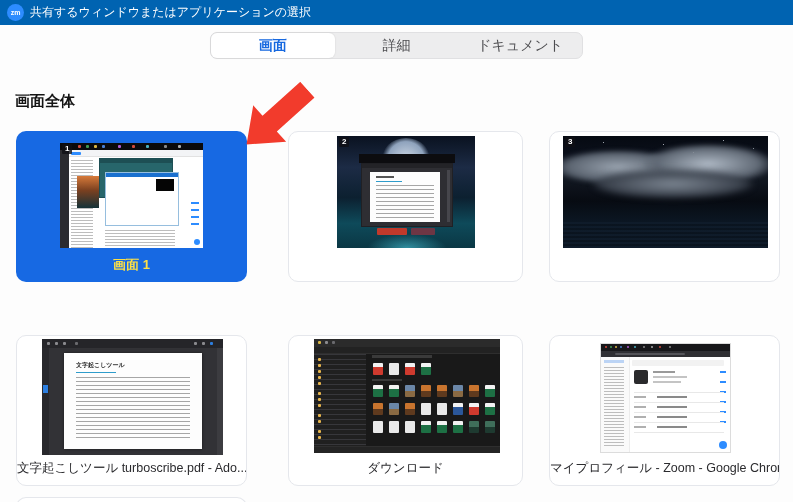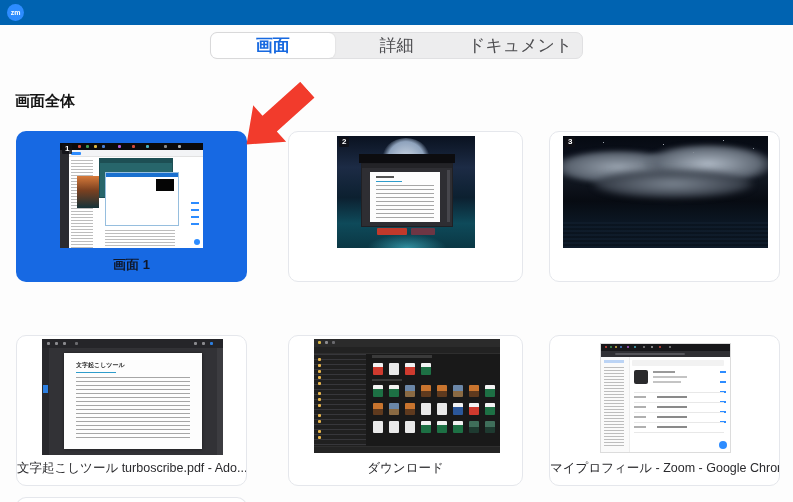--- a/index.html
+++ b/index.html
@@ -8,33 +8,33 @@
 
   
   .titlebar{position:absolute;left:0;top:0;width:793px;height:25px;background:#0063b1;}
   .zm-icon{position:absolute;left:7px;top:4px;width:17px;height:17px;border-radius:50%;
     background:#2d8cff;color:#fff;font-size:7px;font-weight:bold;text-align:center;line-height:17px;}
   .win-title{position:absolute;left:30px;top:0;height:25px;line-height:25px;color:#ffffff;font-size:12px;}
 
   
   .segwrap{position:absolute;left:210px;top:32px;width:373px;height:27px;background:#ededee;
     border:1px solid #e0e0e2;border-radius:7px;display:flex;box-sizing:border-box;}
-  .seg{flex:1;text-align:center;line-height:25px;font-size:17px;color:#4d4d50;cursor:default;}
+  .seg{flex:1;text-align:center;line-height:25px;font-size:14px;color:#4d4d50;cursor:default;}
   .seg.sel{background:#ffffff;border-radius:6px;color:#1769e0;font-weight:bold;box-shadow:0 0 2px rgba(0,0,0,.12);}
 
   
   .sechead{position:absolute;left:15px;font-size:15px;font-weight:bold;color:#141414;}
 
   
   .card{position:absolute;height:151px;border-radius:10px;box-sizing:border-box;}
   .card.white{background:#fff;border:1px solid #e5e7ec;}
   .card.sel{background:#1769e3;border:none;}
   .card .clabel{position:absolute;left:0;bottom:8px;width:100%;text-align:center;
     font-size:13px;font-weight:bold;white-space:nowrap;overflow:hidden;}
-  .clabel.blue{color:#1a6fe8;} .clabel.wht{color:#0f172a;} .clabel.dark{color:#2b2b2e;font-weight:normal;font-size:12.5px;}
+  .clabel.blue{color:#1a6fe8;} .clabel.wht{color:#fde047;} .clabel.dark{color:#2b2b2e;font-weight:normal;font-size:12.5px;}
 
   .thumb{position:absolute;overflow:hidden;}
   .badge{position:absolute;left:2px;top:1px;z-index:5;color:#fff;font-size:8px;font-weight:bold;
     background:rgba(15,15,20,.8);padding:0 3px;line-height:10px;border-radius:1px;}
   .abs{position:absolute;}
   .tlines{background:repeating-linear-gradient(180deg,#a6a6a6 0 1px,transparent 1px 4px);}
   .tlines-lt{background:repeating-linear-gradient(180deg,#bdbdbd 0 1px,transparent 1px 3px);}
   .glines{background:repeating-linear-gradient(180deg,#37373b 0 1px,transparent 1px 5px);}
 
   
@@ -56,20 +56,21 @@
   .partial-card{position:absolute;left:16px;top:497px;width:231px;height:14px;background:#fff;
     border:1px solid #e5e7ec;border-bottom:none;border-radius:10px 10px 0 0;box-sizing:border-box;}
 </style>
 </head>
 <body>
 
 <div class="stage">
 
   <div class="titlebar">
     <div class="zm-icon">zm</div>
+    <div class="win-title">共有するウィンドウまたはアプリケーションの選択</div>
   </div>
 
   <div class="segwrap">
     <div class="seg sel">画面</div>
     <div class="seg">詳細</div>
     <div class="seg">ドキュメント</div>
   </div>
 
   <div class="sechead" style="top:92px;">画面全体</div>
 

